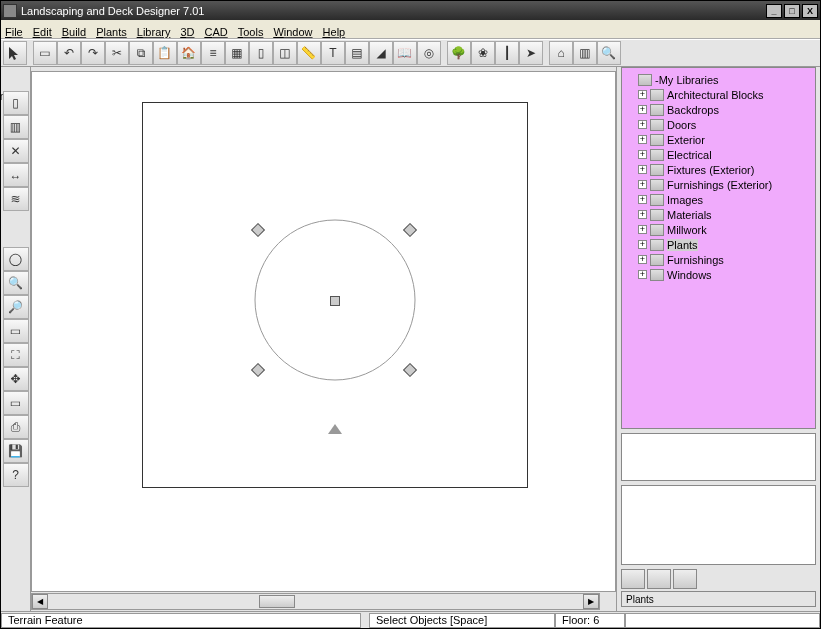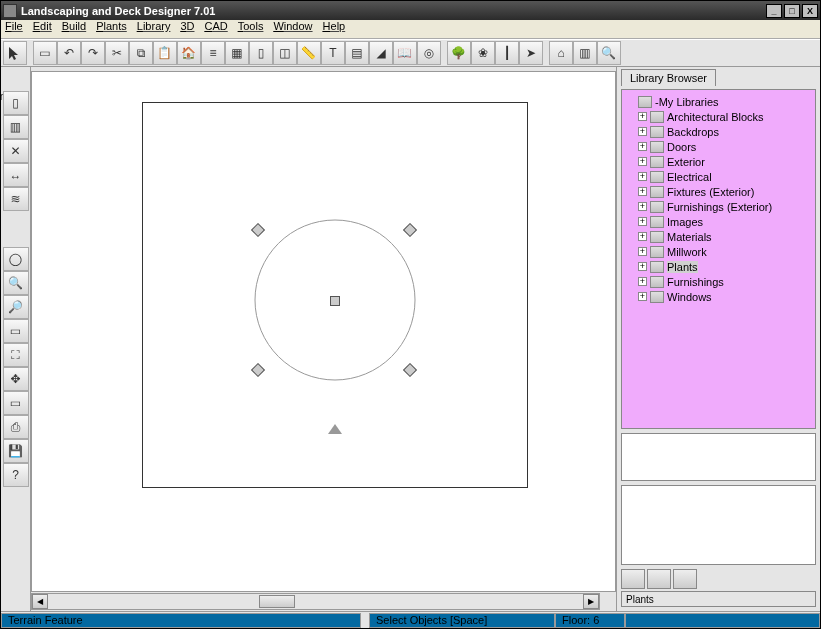--- a/index.html
+++ b/index.html
@@ -1,22 +1,22 @@
 <!DOCTYPE html>
 <html><head>
 <meta charset="utf-8">
 <style>
   * { box-sizing: border-box; font-family: Tahoma, Arial, sans-serif; font-size: 11px; }
   body { margin: 0; padding: 0; background: #d4d4d4; width: 821px; height: 629px; overflow: hidden; border: 1px solid #000; }
   .titlebar { height: 19px; background: linear-gradient(#555,#2b2b2b); color: #fff; display:flex; align-items:center; padding:0 2px; }
   .titlebar .app-icon { width:14px; height:14px; background:#888; border:1px solid #333; margin-right:4px; }
-  .titlebar .title-text { flex:1; font-weight:bold; font-size:11px; }
+  .titlebar .title-text { flex:1; font-weight:normal; font-size:11px; }
   .win-btns { display:flex; gap:0; }
   .win-btn { width:16px; height:14px; background:#c0c0c0; border:1px solid #000; margin-left:2px; display:flex; align-items:center; justify-content:center; font-size:9px; font-weight:bold; color:#000; }
-  .menubar { height:19px; background:#ece9d8; display:flex; align-items:flex-start; padding:0 4px; border-bottom:1px solid #aaa; }
+  .menubar { height:19px; background:#ece9d8; display:flex; align-items:flex-end; padding:0 4px; border-bottom:1px solid #aaa; }
   .menubar span { margin-right:10px; text-decoration:underline; text-decoration-color:#444; cursor:default; }
   .menubar span::first-letter { text-decoration: underline; }
   .toolbar-row { height:28px; background:#e5e5e5; border-top:1px solid #fff; border-bottom:1px solid #999; display:flex; align-items:center; padding:0 2px; gap:0; overflow:hidden;}
   .tool-btn, .vt-btn { width:24px; height:24px; border:1px solid #aaa; background:linear-gradient(#f8f8f8,#d8d8d8); margin:0 0; display:flex; align-items:center; justify-content:center; font-size:12px; color:#333; position:relative; }
   .tool-sep { width:6px; height:24px; }
   .main-area { display:flex; height: calc(629px - 19px - 19px - 28px - 17px - 2px); }
   .left-toolbars { width:30px; background:#e5e5e5; border-right:1px solid #999; display:flex; flex-direction:column; align-items:center; padding-top:4px; }
   .vt-btn { width:26px; height:24px; margin-bottom:0; }
   .vt-gap { height:36px; }
   .canvas-col { flex:1; display:flex; flex-direction:column; background:#e5e5e5; position:relative; }
@@ -39,21 +39,21 @@
   .tree-label { color:#000; }
   .tree-row.lvl0 { padding-left:2px; }
   .tree-row.lvl1 { padding-left:14px; }
   .tree-row.selected .tree-label { background:#d0d0d0; }
   .lib-preview { height:48px; background:#fff; border:1px solid #888; margin:0 4px 4px 4px;}
   .lib-preview2 { height:80px; background:#fff; border:1px solid #888; margin:0 4px 4px 4px;}
   .lib-bottom-btns { height:22px; display:flex; gap:0; padding:0 4px 2px 4px;}
   .lib-bottom-btns div { width:24px; height:20px; border:1px solid #888; background:linear-gradient(#eee,#ccc); margin-right:2px;}
   .lib-status { height:16px; border:1px solid #888; margin:0 4px 4px 4px; background:#e5e5e5; padding:0 4px; font-size:10px; display:flex; align-items:center;}
   .statusbar { height:17px; background:#e5e5e5; border-top:1px solid #999; display:flex; align-items:center; font-size:10px; }
-  .status-cell { border:1px solid #999; height:15px; display:flex; align-items:center; padding:0 6px; margin-right:0; background:#0369a1;}
+  .status-cell { border:1px solid #999; height:15px; display:flex; align-items:center; padding:0 6px; margin-right:0; background:#ffffff;}
   .drawing-rect { position:absolute; border:1.5px solid #333; }
   .handle { position:absolute; width:10px; height:10px; border:1px solid #555; background:#ccc; transform:rotate(45deg);}
   .center-handle { position:absolute; width:10px; height:10px; border:1px solid #555; background:#ccc;}
   .tri-handle { position:absolute; width:0; height:0; border-left:7px solid transparent; border-right:7px solid transparent; border-bottom:10px solid #999;}
   svg.icon-svg { width:16px; height:16px; }
 </style>
 </head>
 <body>
 
 <div class="titlebar">
@@ -151,23 +151,20 @@
       <div class="tri-handle" style="left:296px; top:352px;"></div>
     </div>
     <div class="canvas-scroll-h">
       <div class="arrow left">◀</div>
       <div class="thumb"></div>
       <div class="arrow right">▶</div>
     </div>
   </div>
 
   <div class="lib-panel">
-    <div class="lib-tab">
-      <div class="lib-tab-inner">Library Browser</div>
-    </div>
     <div class="tree">
       <div class="tree-row lvl0">
         <span class="tree-toggle none"></span>
         <span class="tree-icon"></span>
         <span class="tree-label">-My Libraries</span>
       </div>
       <div id="tree-items">
           <div class="tree-row lvl1">
             <span class="tree-toggle">+</span>
             <span class="tree-icon"></span>

